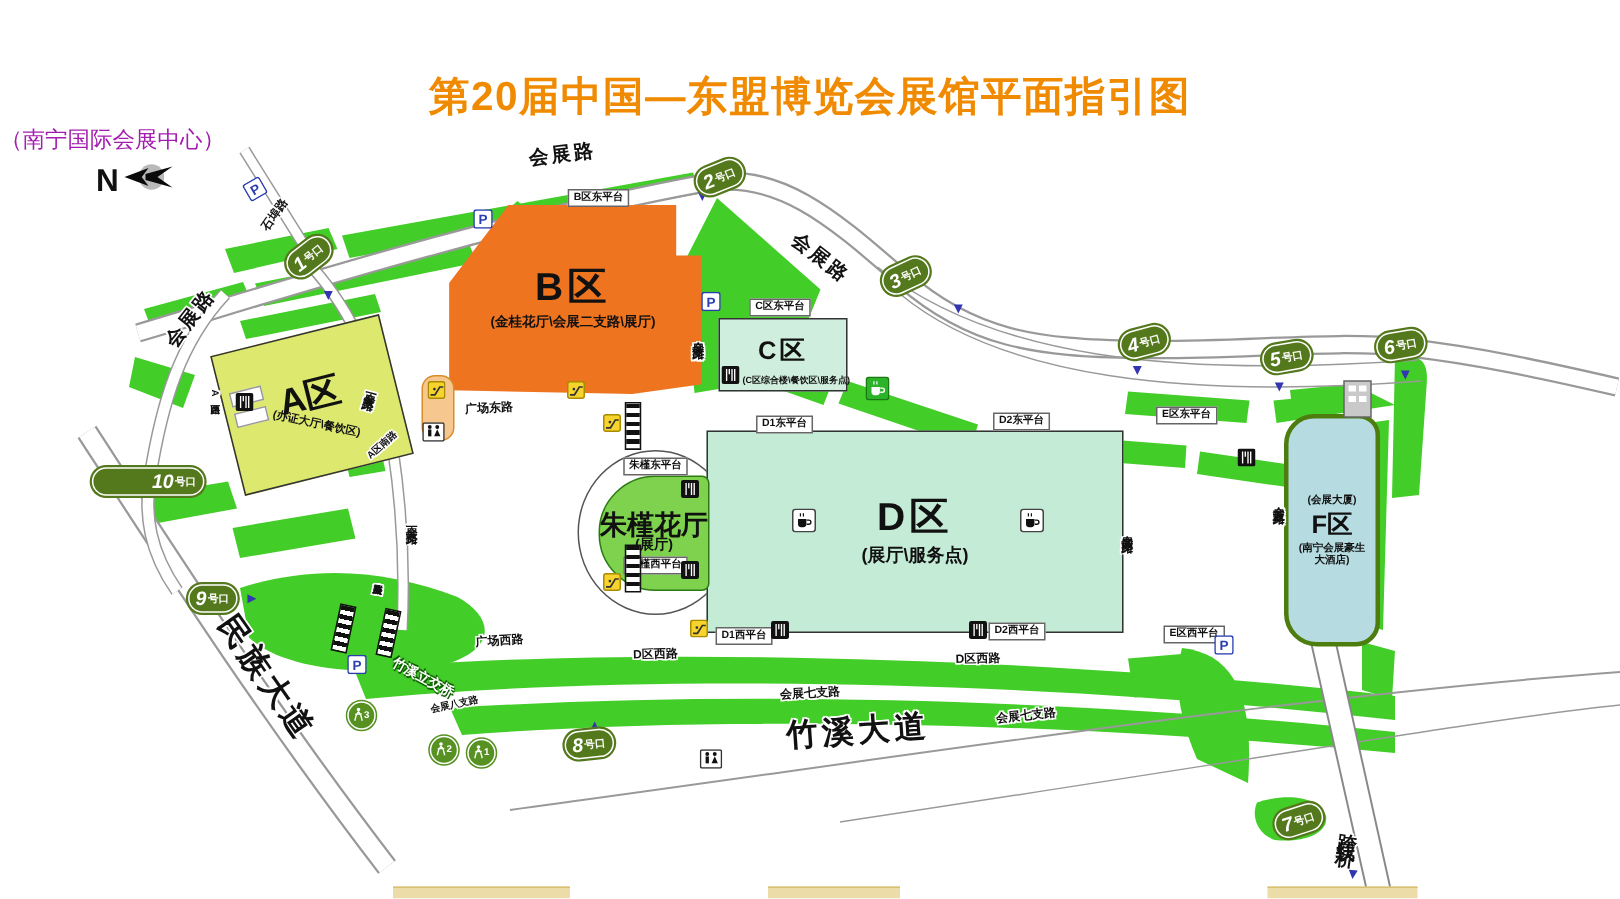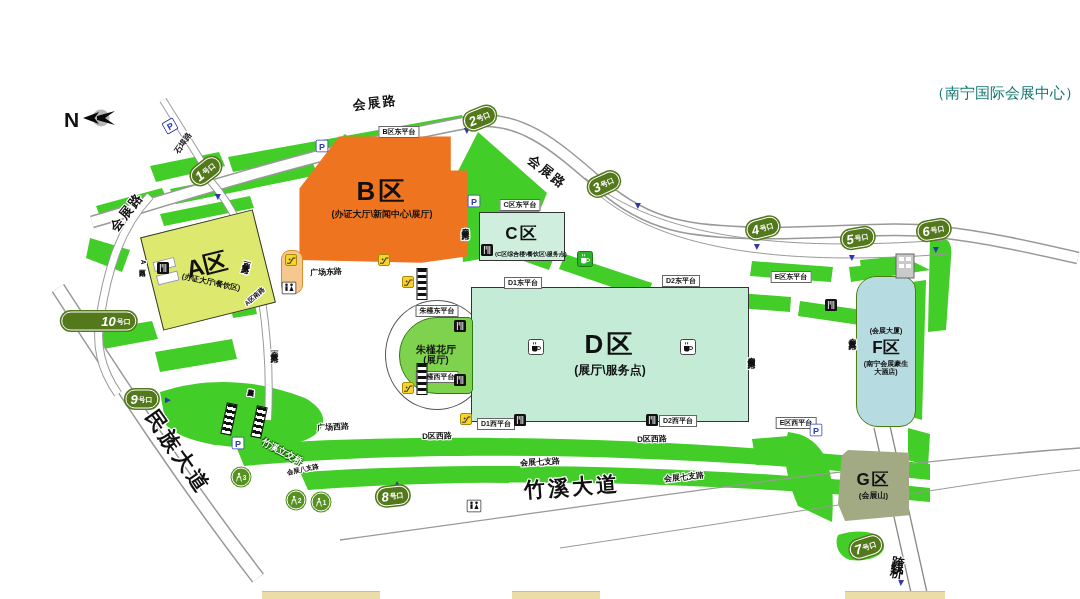--- a/index.html
+++ b/index.html
@@ -5,22 +5,22 @@
   html,body{margin:0;padding:0;}
   body{
     width:1080px;height:599px;position:relative;overflow:hidden;background:#fff;
     font-family:"Liberation Sans","DejaVu Sans",sans-serif;
   }
   #map{position:absolute;inset:0;}
   #base{position:absolute;left:0;top:0;z-index:0;}
   
   .title{position:absolute;left:0;right:0;top:46px;text-align:center;
     font-size:27px;font-weight:bold;color:#f08a00;letter-spacing:1px;z-index:10;}
-  .subtitle{position:absolute;left:0;right:0;top:84px;text-align:right;
-    font-size:15px;color:#0f766e;z-index:10;}
+  .subtitle{position:absolute;left:0;right:0;top:84px;text-align:left;
+    font-size:15px;color:#a21caf;z-index:10;}
   
   .compass{position:absolute;left:64px;top:108px;display:flex;align-items:center;gap:3px;z-index:10;}
   .compass .n{font-size:21px;font-weight:bold;color:#111;}
   
   .zone{position:absolute;display:flex;flex-direction:column;align-items:center;
     justify-content:center;text-align:center;z-index:2;color:#111;}
   .zlabel{font-weight:bold;line-height:1.05;}
   .zsub{line-height:1.15;font-weight:bold;}
   #zone-A{left:150px;top:222px;width:114px;height:94px;background:#dce86e;
     border:1.5px solid #333;transform:rotate(-14deg);}
@@ -35,37 +35,37 @@
   #zone-C{left:479px;top:212px;width:84px;height:47px;background:#cfeede;border:1.5px solid #333;}
   #zone-C .zlabel{font-size:17px;letter-spacing:2px;margin-top:-6px;}
   #zone-C .zsub{position:absolute;left:15px;bottom:2px;font-size:6px;white-space:nowrap;}
   #zone-D{left:471px;top:287px;width:276px;height:133px;background:#c3ebd6;border:1.5px solid #333;}
   #zone-D .zlabel{font-size:26px;letter-spacing:3px;}
   #zone-D .zsub{font-size:12px;margin-top:5px;}
   #zone-E{left:757px;top:284px;width:88px;height:127px;background:#9cb6d8;border:1.5px solid #333;}
   #zone-E .zlabel{font-size:20px;letter-spacing:2px;}
   #zone-E .zsub{font-size:8.5px;margin-top:6px;}
   #zone-F{left:856px;top:276px;width:58px;height:149px;background:#b6dce1;
-    border:1px solid #4d7c0f;border-radius:20px 14px 16px 22px;}
+    border:3px solid #4d7c0f;border-radius:20px 14px 16px 22px;}
   #zone-F .zsub-top{font-size:7px;font-weight:bold;}
   #zone-F .zlabel{font-size:17px;margin:3px 0;}
   #zone-F .zsub-bottom{font-size:7px;font-weight:bold;width:50px;line-height:1.25;}
   #zone-G{left:838px;top:450px;width:71px;height:71px;background:#a2aa84;
     clip-path:polygon(14% 0,100% 4%,100% 92%,10% 100%,0 76%,5% 8%);
     filter:drop-shadow(0 0 1px #222);}
   #zone-G .zlabel{font-size:17px;letter-spacing:2px;}
   #zone-G .zsub{font-size:8px;margin-top:2px;}
   #ring{position:absolute;left:385px;top:300px;width:102px;height:108px;background:#fff;
     border:1.5px solid #555;border-radius:50%;z-index:1;}
   #zone-plaza{left:303px;top:296px;width:93px;height:135px;background:#fff;
     border:1.5px solid #333;border-radius:14px;}
   #zone-plaza .zlabel{font-size:15px;letter-spacing:2px;}
   #zone-zhujin{left:399px;top:317px;width:72px;height:75px;background:#7ed24e;
     border:1.5px solid #2c7a12;border-radius:38px 5px 5px 38px;}
-  #zone-zhujin .zlabel{font-size:10px;}
+  #zone-zhujin .zlabel{font-size:18px;}
   #zone-zhujin .zsub{font-size:9.5px;}
   .tanblob{position:absolute;left:281px;top:250px;width:20px;height:42px;background:#f6c88f;
     border:1px solid #d98e2a;border-radius:9px;z-index:2;}
   
   .gate{position:absolute;display:inline-flex;align-items:center;gap:1px;background:#54791c;
     color:#fff;border:1.5px solid #fff;box-shadow:0 0 0 1.5px #54791c;border-radius:12px;
     padding:0 5px 0 4px;height:17px;z-index:7;white-space:nowrap;}
   .gnum{font-size:13px;font-weight:bold;font-style:italic;}
   .gsuf{font-size:7px;font-weight:bold;}
   .ped{position:absolute;width:17px;height:17px;border-radius:50%;background:#569122;
@@ -149,20 +149,21 @@
       <path d="M560,548 C800,512 1000,478 1080,470" stroke="#999" stroke-width="1"></path>
 
       <polygon points="874,428 890,426 928,597 912,597" fill="#fff"></polygon>
       <path d="M874,428 L912,597" stroke="#888" stroke-width="1.3"></path>
       <path d="M890,426 L928,597" stroke="#888" stroke-width="1.3"></path>
     </g>
   </svg>
 
   <div id="ring"></div>
 
+  <div class="title">第20届中国—东盟博览会展馆平面指引图</div>
   <div class="subtitle">（南宁国际会展中心）</div>
 
   <div class="compass">
     <span class="n">N</span>
     <span>
       <svg width="34" height="20" viewBox="0 0 34 20">
           <circle cx="19" cy="10" r="8.5" fill="#b9b9b9"></circle>
           <path d="M1 10 L17 4 L12.5 10 L17 16 Z" fill="#0a0a0a"></path>
           <path d="M15 8 L33 3 L23 10 L33 17 L15 12 Z" fill="#0a0a0a"></path>
         </svg>
@@ -170,38 +171,34 @@
   </div>
 
   <div class="zone" id="zone-A">
     <div class="astrip" style="left:5px;top:26px;width:20px;height:8px;"></div>
     <div class="astrip" style="left:5px;top:40px;width:20px;height:8px;"></div>
     <span class="zlabel">A区</span>
     <span class="zsub">(办证大厅\餐饮区)</span>
   </div>
   <div class="zone" id="zone-B">
     <span class="zlabel">B区</span>
-    <span class="zsub">(办证大厅\新闻中心\展厅)</span>
+    <span class="zsub">(金桂花厅\会展二支路\展厅)</span>
   </div>
   <div class="zone" id="zone-D">
     <span class="zlabel">D区</span>
     <span class="zsub">(展厅\服务点)</span>
   </div>
   <div class="zone" id="zone-C">
     <span class="zlabel">C区</span>
     <span class="zsub">(C区综合楼\餐饮区\服务点)</span>
   </div>
   <div class="zone" id="zone-F">
     <span class="zsub-top">(会展大厦)</span>
     <span class="zlabel">F区</span>
     <span class="zsub-bottom">(南宁会展豪生大酒店)</span>
-  </div>
-  <div class="zone" id="zone-G">
-    <span class="zlabel">G区</span>
-    <span class="zsub">(会展山)</span>
   </div>
   <div class="zone" id="zone-zhujin">
     <span class="zlabel">朱槿花厅</span>
     <span class="zsub">(展厅)</span>
   </div>
   <div class="tanblob"></div>
 
   <div id="dyn">
       <div class="gate" style="position: absolute; left: 206px; top: 171px; transform: translate(-50%, -50%) rotate(-38deg);">
         <span class="gnum">1</span>

